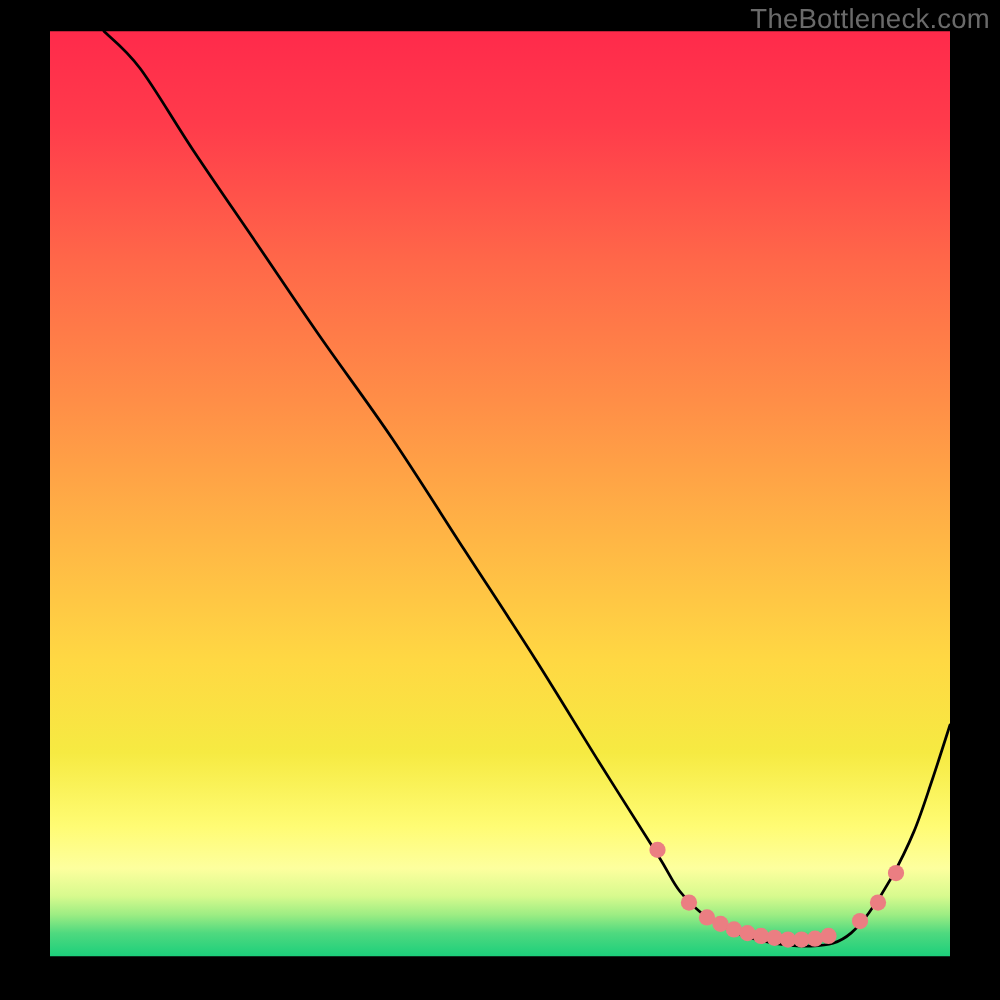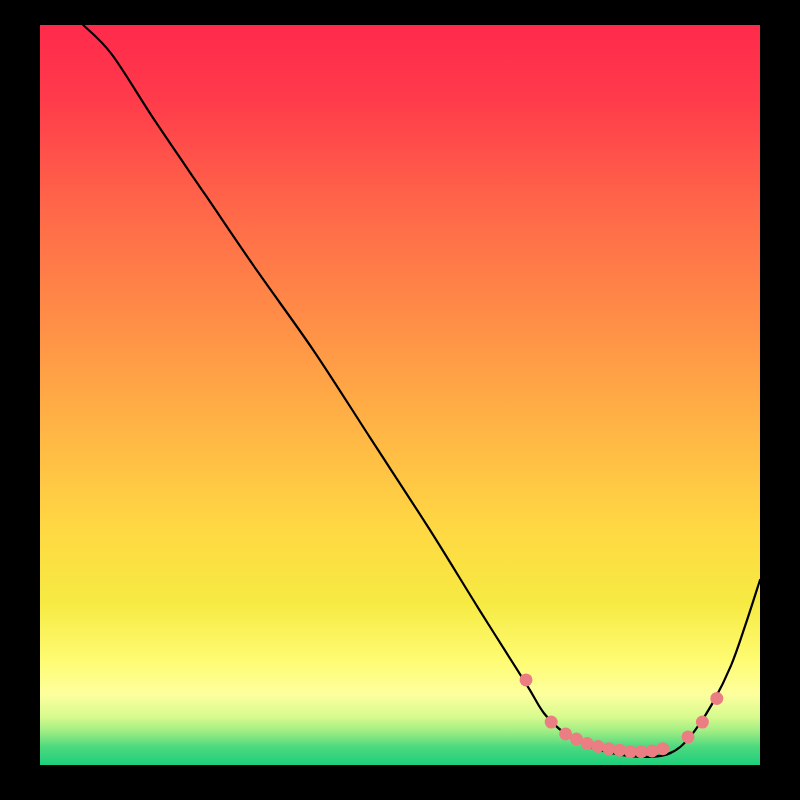--- a/index.html
+++ b/index.html
@@ -27,20 +27,21 @@
     font-size: 22px;
     font-weight: 500;
     letter-spacing: 0.2px;
     user-select: none;
   }
 </style>
 </head>
 <body>
 
 <div class="wrap">
+  <div class="watermark">TheBottleneck.com</div>
 
   <svg id="chart-svg" width="800" height="800">
     <defs>
       <linearGradient id="bg-grad" x1="0" y1="0" x2="0" y2="1">
           <stop offset="0%" stop-color="#ff2a4b"></stop>
           <stop offset="10%" stop-color="#ff3b4b"></stop>
           <stop offset="25%" stop-color="#ff6849"></stop>
           <stop offset="40%" stop-color="#ff8e47"></stop>
           <stop offset="55.00000000000001%" stop-color="#ffb645"></stop>
           <stop offset="68%" stop-color="#ffd843"></stop>

